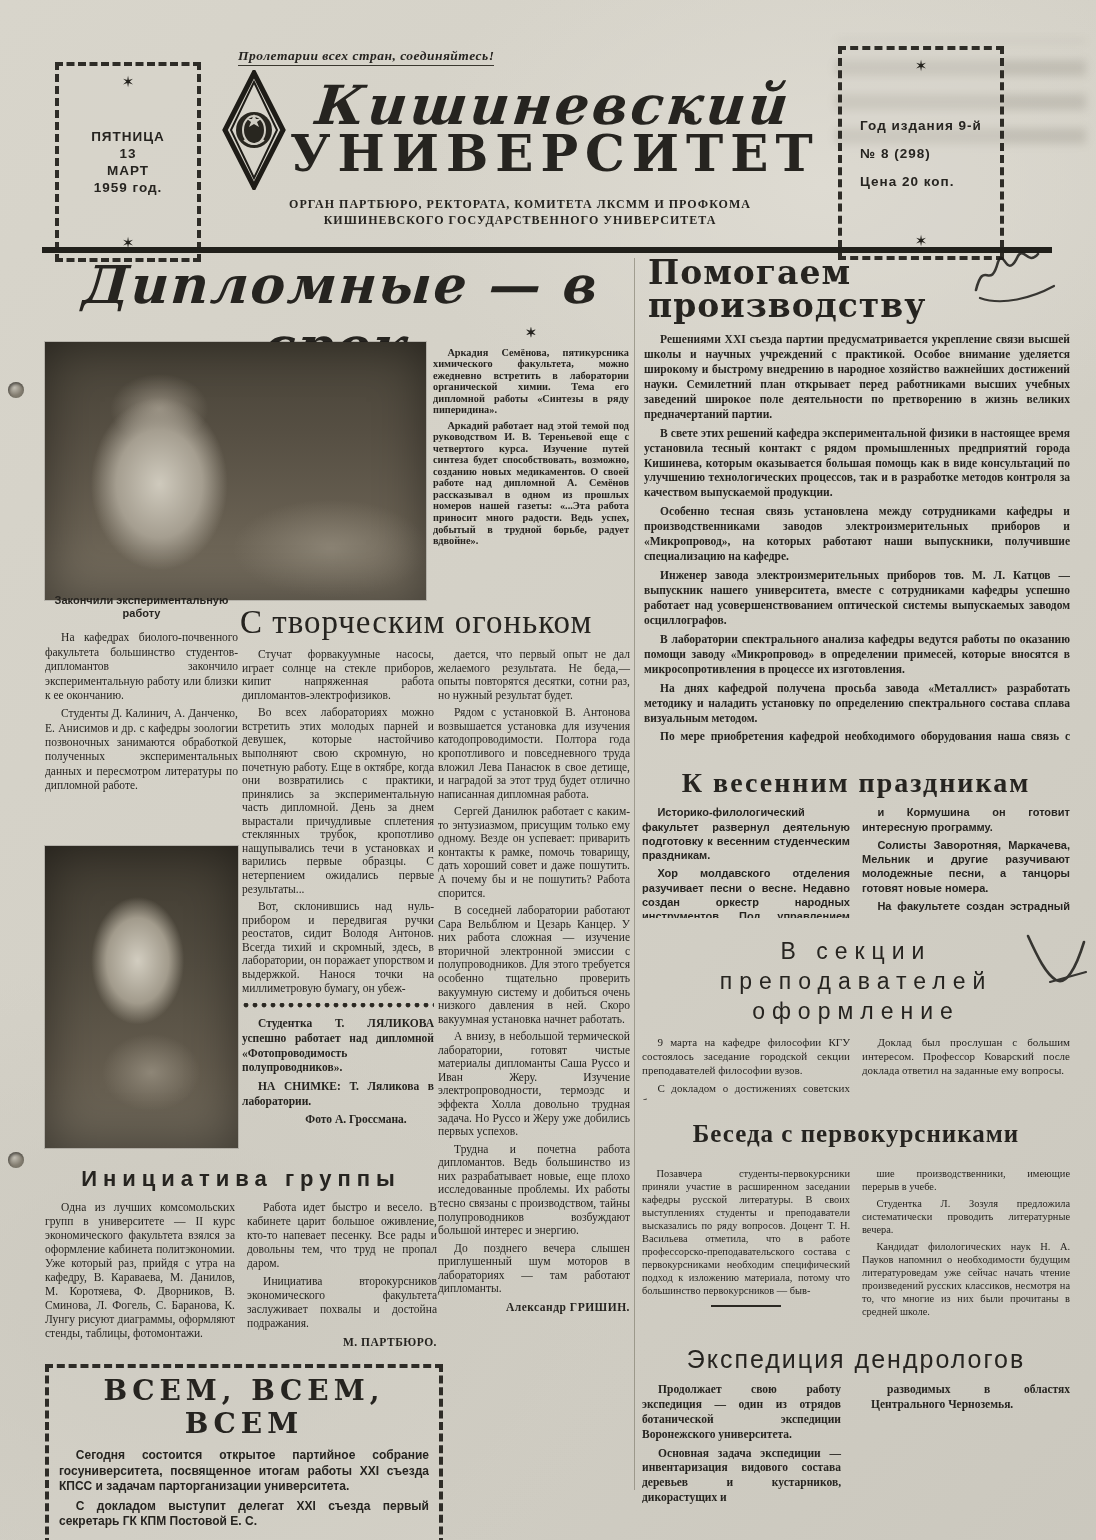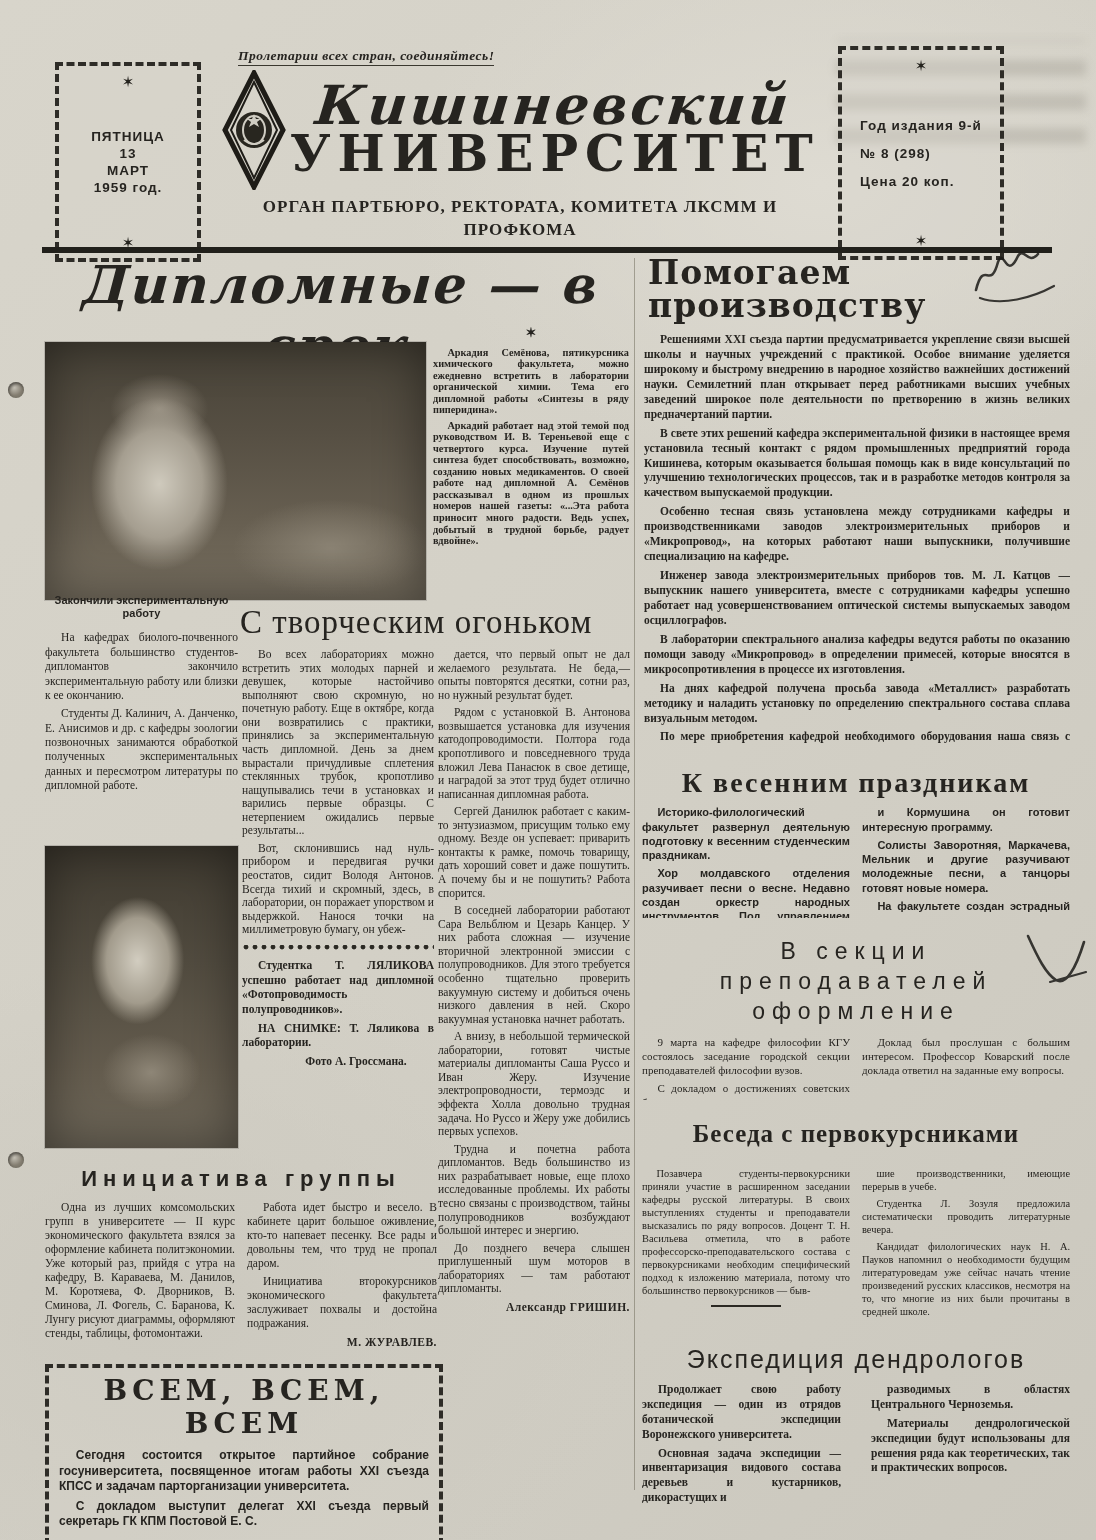--- a/index.html
+++ b/index.html
@@ -29,21 +29,21 @@
   .m-center { left:222px; top:46px; width:596px; }
   .slogan { font-style:italic; font-weight:bold; font-size:13.5px; letter-spacing:.5px;
     border-bottom:1px solid #3a382f; display:inline-block; margin-left:16px; padding-bottom:1px;}
   .logo-row { display:flex; align-items:center; margin-top:4px; }
   .emblem { flex:0 0 auto; margin-right:4px; }
   .logo-text { display:flex; flex-direction:column; }
   .logo-script { font-family:"DejaVu Serif",serif; font-style:italic; font-weight:bold;
     font-size:54px; line-height:.92; letter-spacing:3px; transform:skewX(-6deg); margin-left:26px; }
   .logo-caps { font-family:"DejaVu Serif",serif; font-weight:bold; font-size:50px; line-height:1;
     letter-spacing:7px; margin-top:-2px; }
-  .subtitle { text-align:center; font-weight:bold; font-size:17px; letter-spacing:1px; margin-top:6px; line-height:1.35; }
+  .subtitle { text-align:center; font-weight:bold; font-size:12px; letter-spacing:1px; margin-top:6px; line-height:1.35; }
   .thick-rule { left:42px; top:247px; width:1010px; height:6px; background:#21201b; }
 
   
   .ghost { left:836px; top:40px; width:250px; height:104px; opacity:.5;
     background:repeating-linear-gradient(0deg, rgba(92,87,76,.35) 0 16px, rgba(92,87,76,0) 16px 34px);
     filter:blur(4px); }
 
   .punch { width:16px; height:16px; border-radius:50%;
     background:radial-gradient(circle at 40% 35%, #c4c0b5, #847e71 55%, #6e6a5e);
     box-shadow:inset 1px 2px 3px rgba(0,0,0,.45); }
@@ -165,20 +165,21 @@
         <path d="M22,70 Q32,78 42,70" fill="none" stroke="#cfccc2" stroke-width="2"></path>
         <polygon points="32,44 34,49 39,49 35,52 37,57 32,54 27,57 29,52 25,49 30,49" fill="#cfccc2"></polygon>
       </svg>
       <div class="logo-text">
         <div class="logo-script">Кишиневский</div>
         <div class="logo-caps">УНИВЕРСИТЕТ</div>
       </div>
     </div>
     <div class="subtitle">
       <div>ОРГАН ПАРТБЮРО, РЕКТОРАТА, КОМИТЕТА ЛКСММ И ПРОФКОМА</div>
+      <div>КИШИНЕВСКОГО ГОСУДАРСТВЕННОГО УНИВЕРСИТЕТА</div>
     </div>
   </div>
 
   <div class="abs hatch-box issue-box">
     <div class="star">✶</div>
     <div class="stack">
       <div class="ln">Год издания 9-й</div>
       <div class="ln">№ 8 (298)</div>
       <div class="ln">Цена 20 коп.</div>
     </div>
@@ -203,20 +204,21 @@
     <p>Студенты Д. Калинич, А. Данченко, Е. Анисимов и др. с кафедры зоологии позвоночных занимаются обработкой полученных экспериментальных данных и пересмотром литературы по дипломной работе.</p>
   </div>
 
   <div class="abs b-photo2 photo photo2"></div>
 
   <div class="abs b-ogonkom-title">
     <div class="h-ogonkom">С творческим огоньком</div>
   </div>
 
   <div class="abs b-ogonkom-col1 col-ogon">
+    <p>Стучат форвакуумные насосы, играет солнце на стекле приборов, кипит напряженная работа дипломантов-электрофизиков.</p>
     <p>Во всех лабораториях можно встретить этих молодых парней и девушек, которые настойчиво выполняют свою скромную, но почетную работу. Еще в октябре, когда они возвратились с практики, принялись за экспериментальную часть дипломной. День за днем вырастали причудливые сплетения стеклянных трубок, кропотливо нащупывались течи в установках и варились первые образцы. С нетерпением ожидались первые результаты...</p>
     <p>Вот, склонившись над нуль-прибором и передвигая ручки реостатов, сидит Володя Антонов. Всегда тихий и скромный, здесь, в лаборатории, он поражает упорством и выдержкой. Нанося точки на миллиметровую бумагу, он убеж-</p>
     <div class="scallop"></div>
     <div class="caption">
       <p>Студентка Т. ЛЯЛИКОВА успешно работает над дипломной «Фотопроводимость полупроводников».</p>
       <p>НА СНИМКЕ: Т. Ляликова в лаборатории.</p>
       <p class="credit">Фото А. Гроссмана.</p>
     </div>
   </div>
 
@@ -233,21 +235,21 @@
 
   <div class="abs b-initsiativa">
     <h3 class="h-init">Инициатива группы</h3>
     <div class="twocol init-text">
       <div>
         <p>Одна из лучших комсомольских групп в университете — II курс экономического факультета взялся за оформление кабинета политэкономии. Уже который раз, прийдя с утра на кафедру, В. Караваева, М. Данилов, М. Коротяева, Ф. Дворников, В. Сминова, Л. Фогель, С. Баранова, К. Лунгу рисуют диаграммы, оформляют стенды, таблицы, фотомонтажи.</p>
       </div>
       <div>
         <p>Работа идет быстро и весело. В кабинете царит большое оживление, кто-то напевает песенку. Все рады и довольны тем, что труд не пропал даром.</p>
         <p>Инициатива второкурсников экономического факультета заслуживает похвалы и достойна подражания.</p>
-        <p class="sig">М. ЖУРАВЛЕВ.</p>
+        <p class="sig">М. ПАРТБЮРО.</p>
       </div>
     </div>
   </div>
 
   <div class="abs hatch-box b-vsem" style="display:block;">
     <div class="h-vsem">ВСЕМ, ВСЕМ, ВСЕМ</div>
     <div class="vsem-text">
       <p>Сегодня состоится открытое партийное собрание госуниверситета, посвященное итогам работы XXI съезда КПСС и задачам парторганизации университета.</p>
       <p>С докладом выступит делегат XXI съезда первый секретарь ГК КПМ Постовой Е. С.</p>
     </div>
@@ -329,18 +331,17 @@
 
   <div class="abs b-eksped">
     <h2 class="h-eksped">Экспедиция дендрологов</h2>
     <div class="eksped-cols eksped-text">
       <div>
         <p>Продолжает свою работу экспедиция — один из отрядов ботанической экспедиции Воронежского университета.</p>
         <p>Основная задача экспедиции — инвентаризация видового состава деревьев и кустарников, дикорастущих и</p>
       </div>
       <div>
         <p>разводимых в областях Центрального Черноземья.</p>
-        <p>Материалы дендрологической экспедиции будут использованы для решения ряда как теоретических, так и практических вопросов.</p>
       </div>
     </div>
   </div>
 
 </div>
 
 </body></html>

